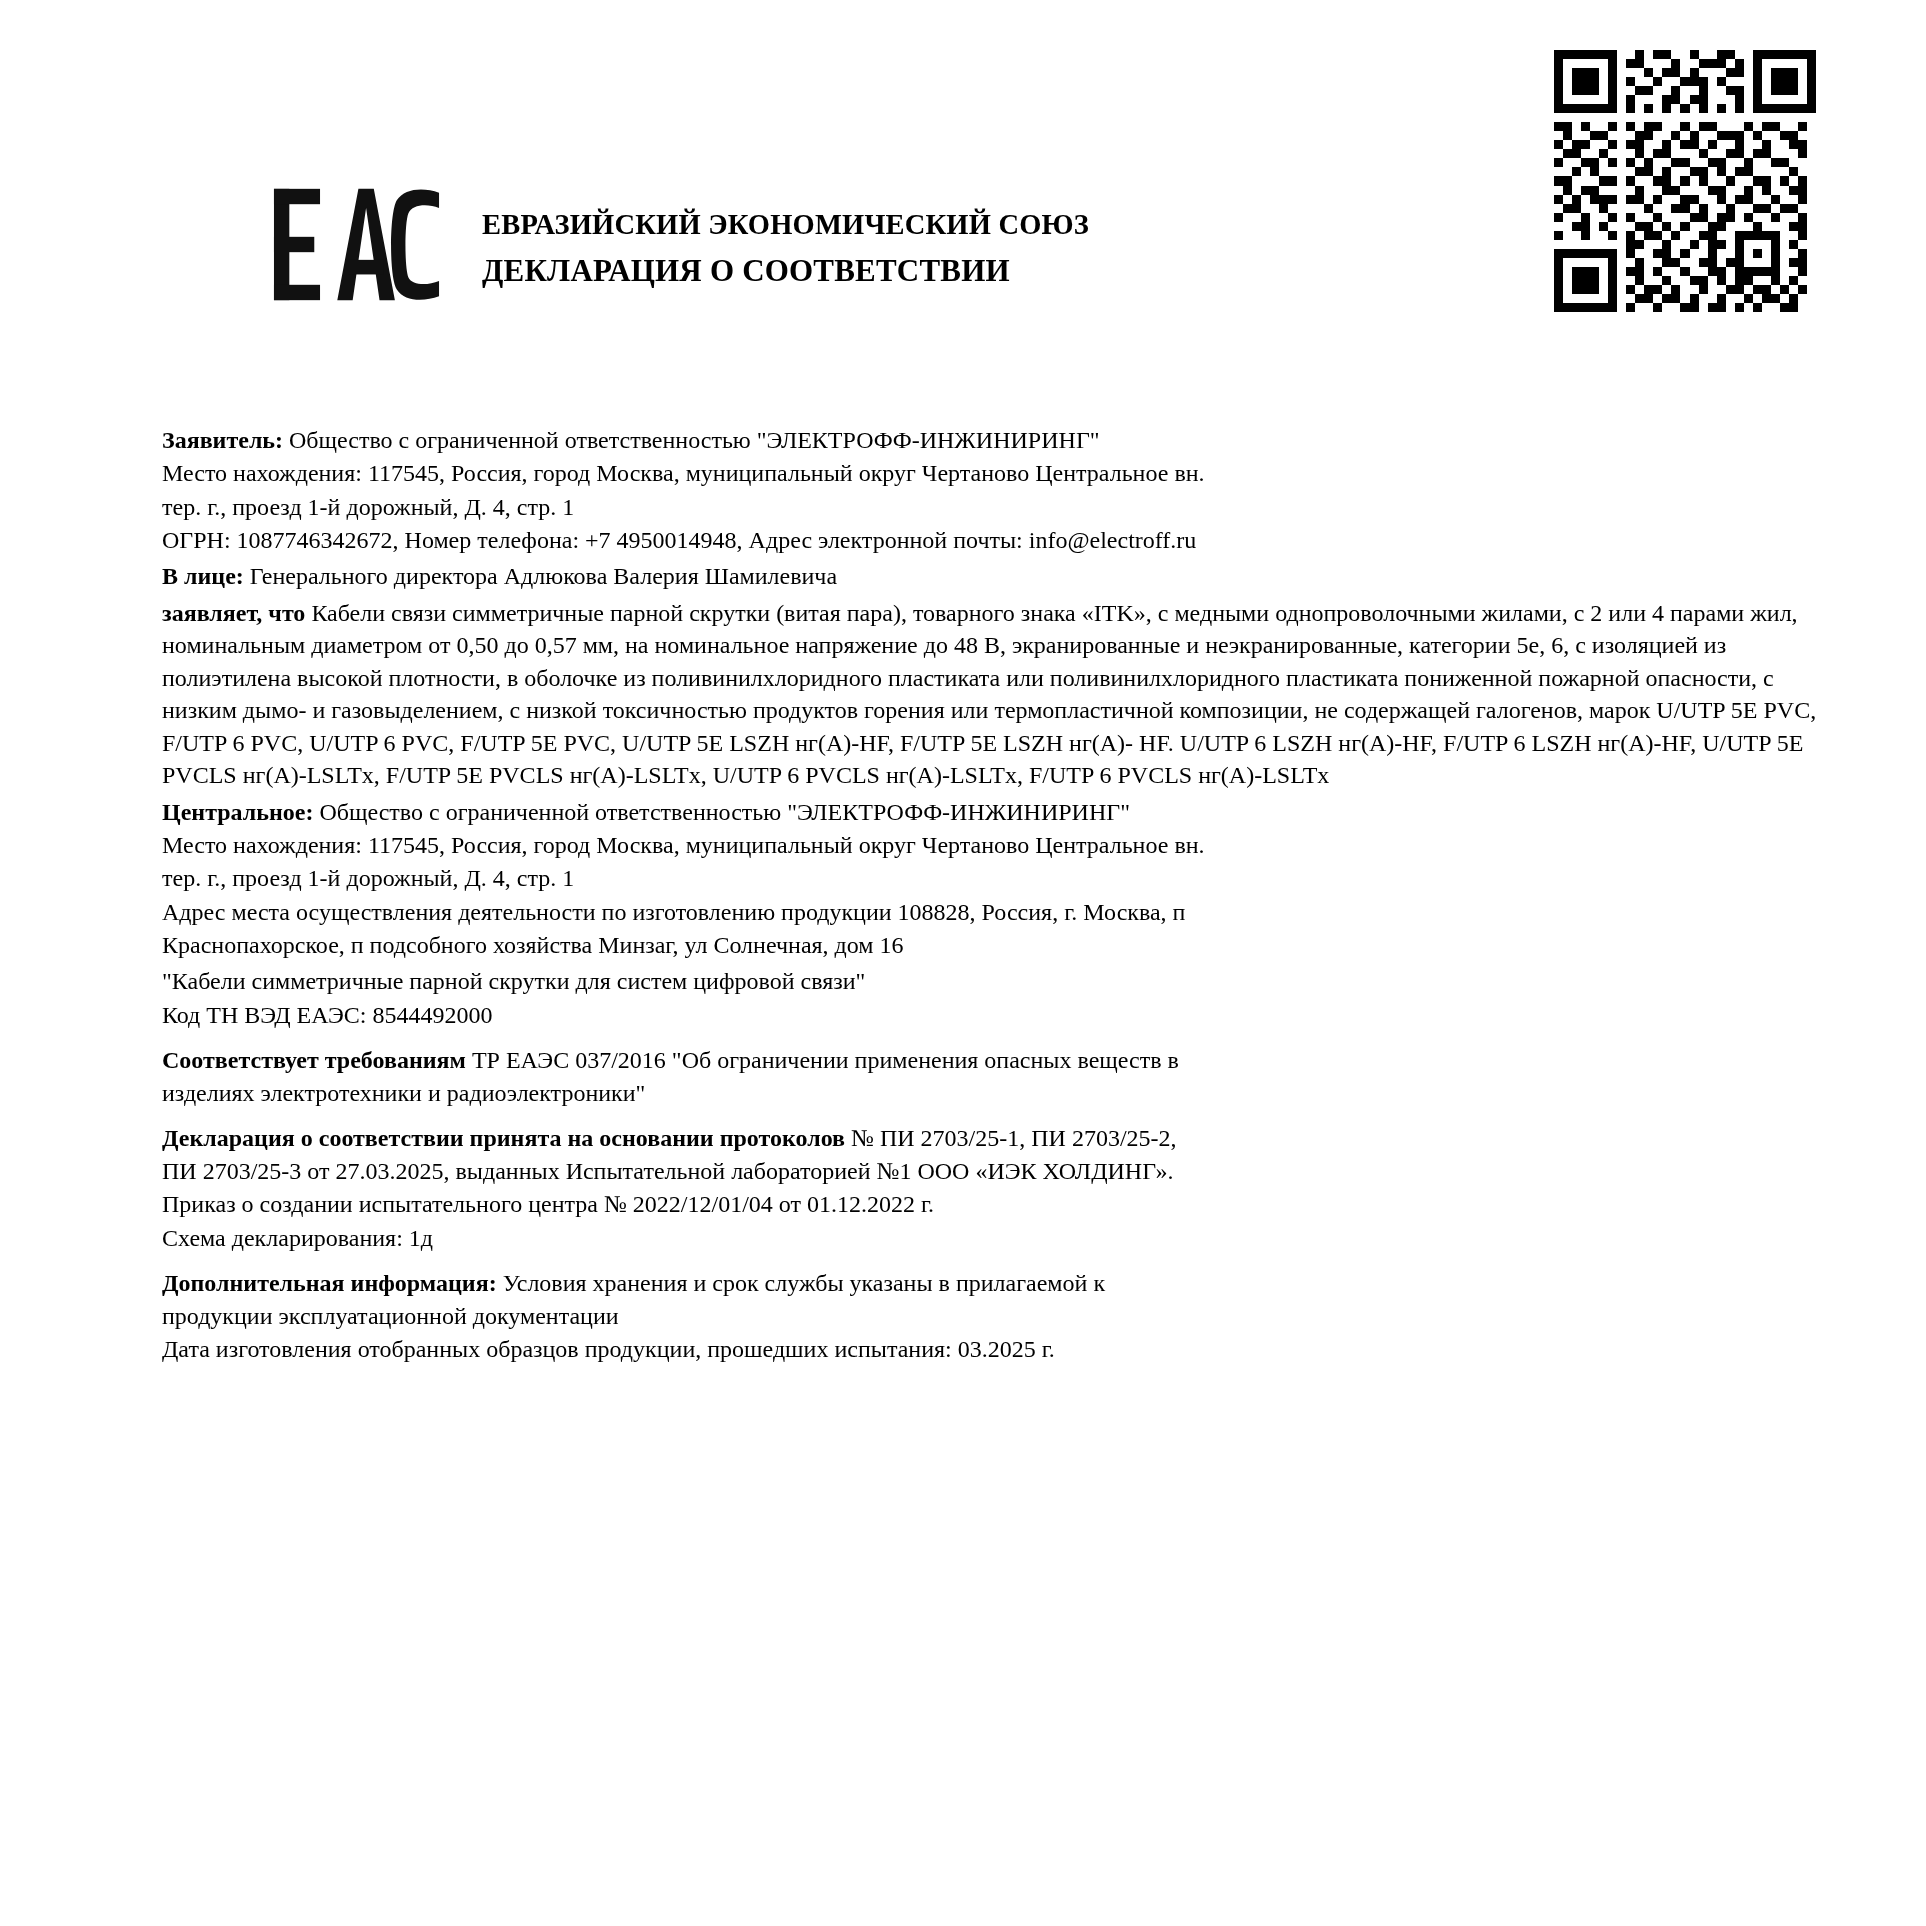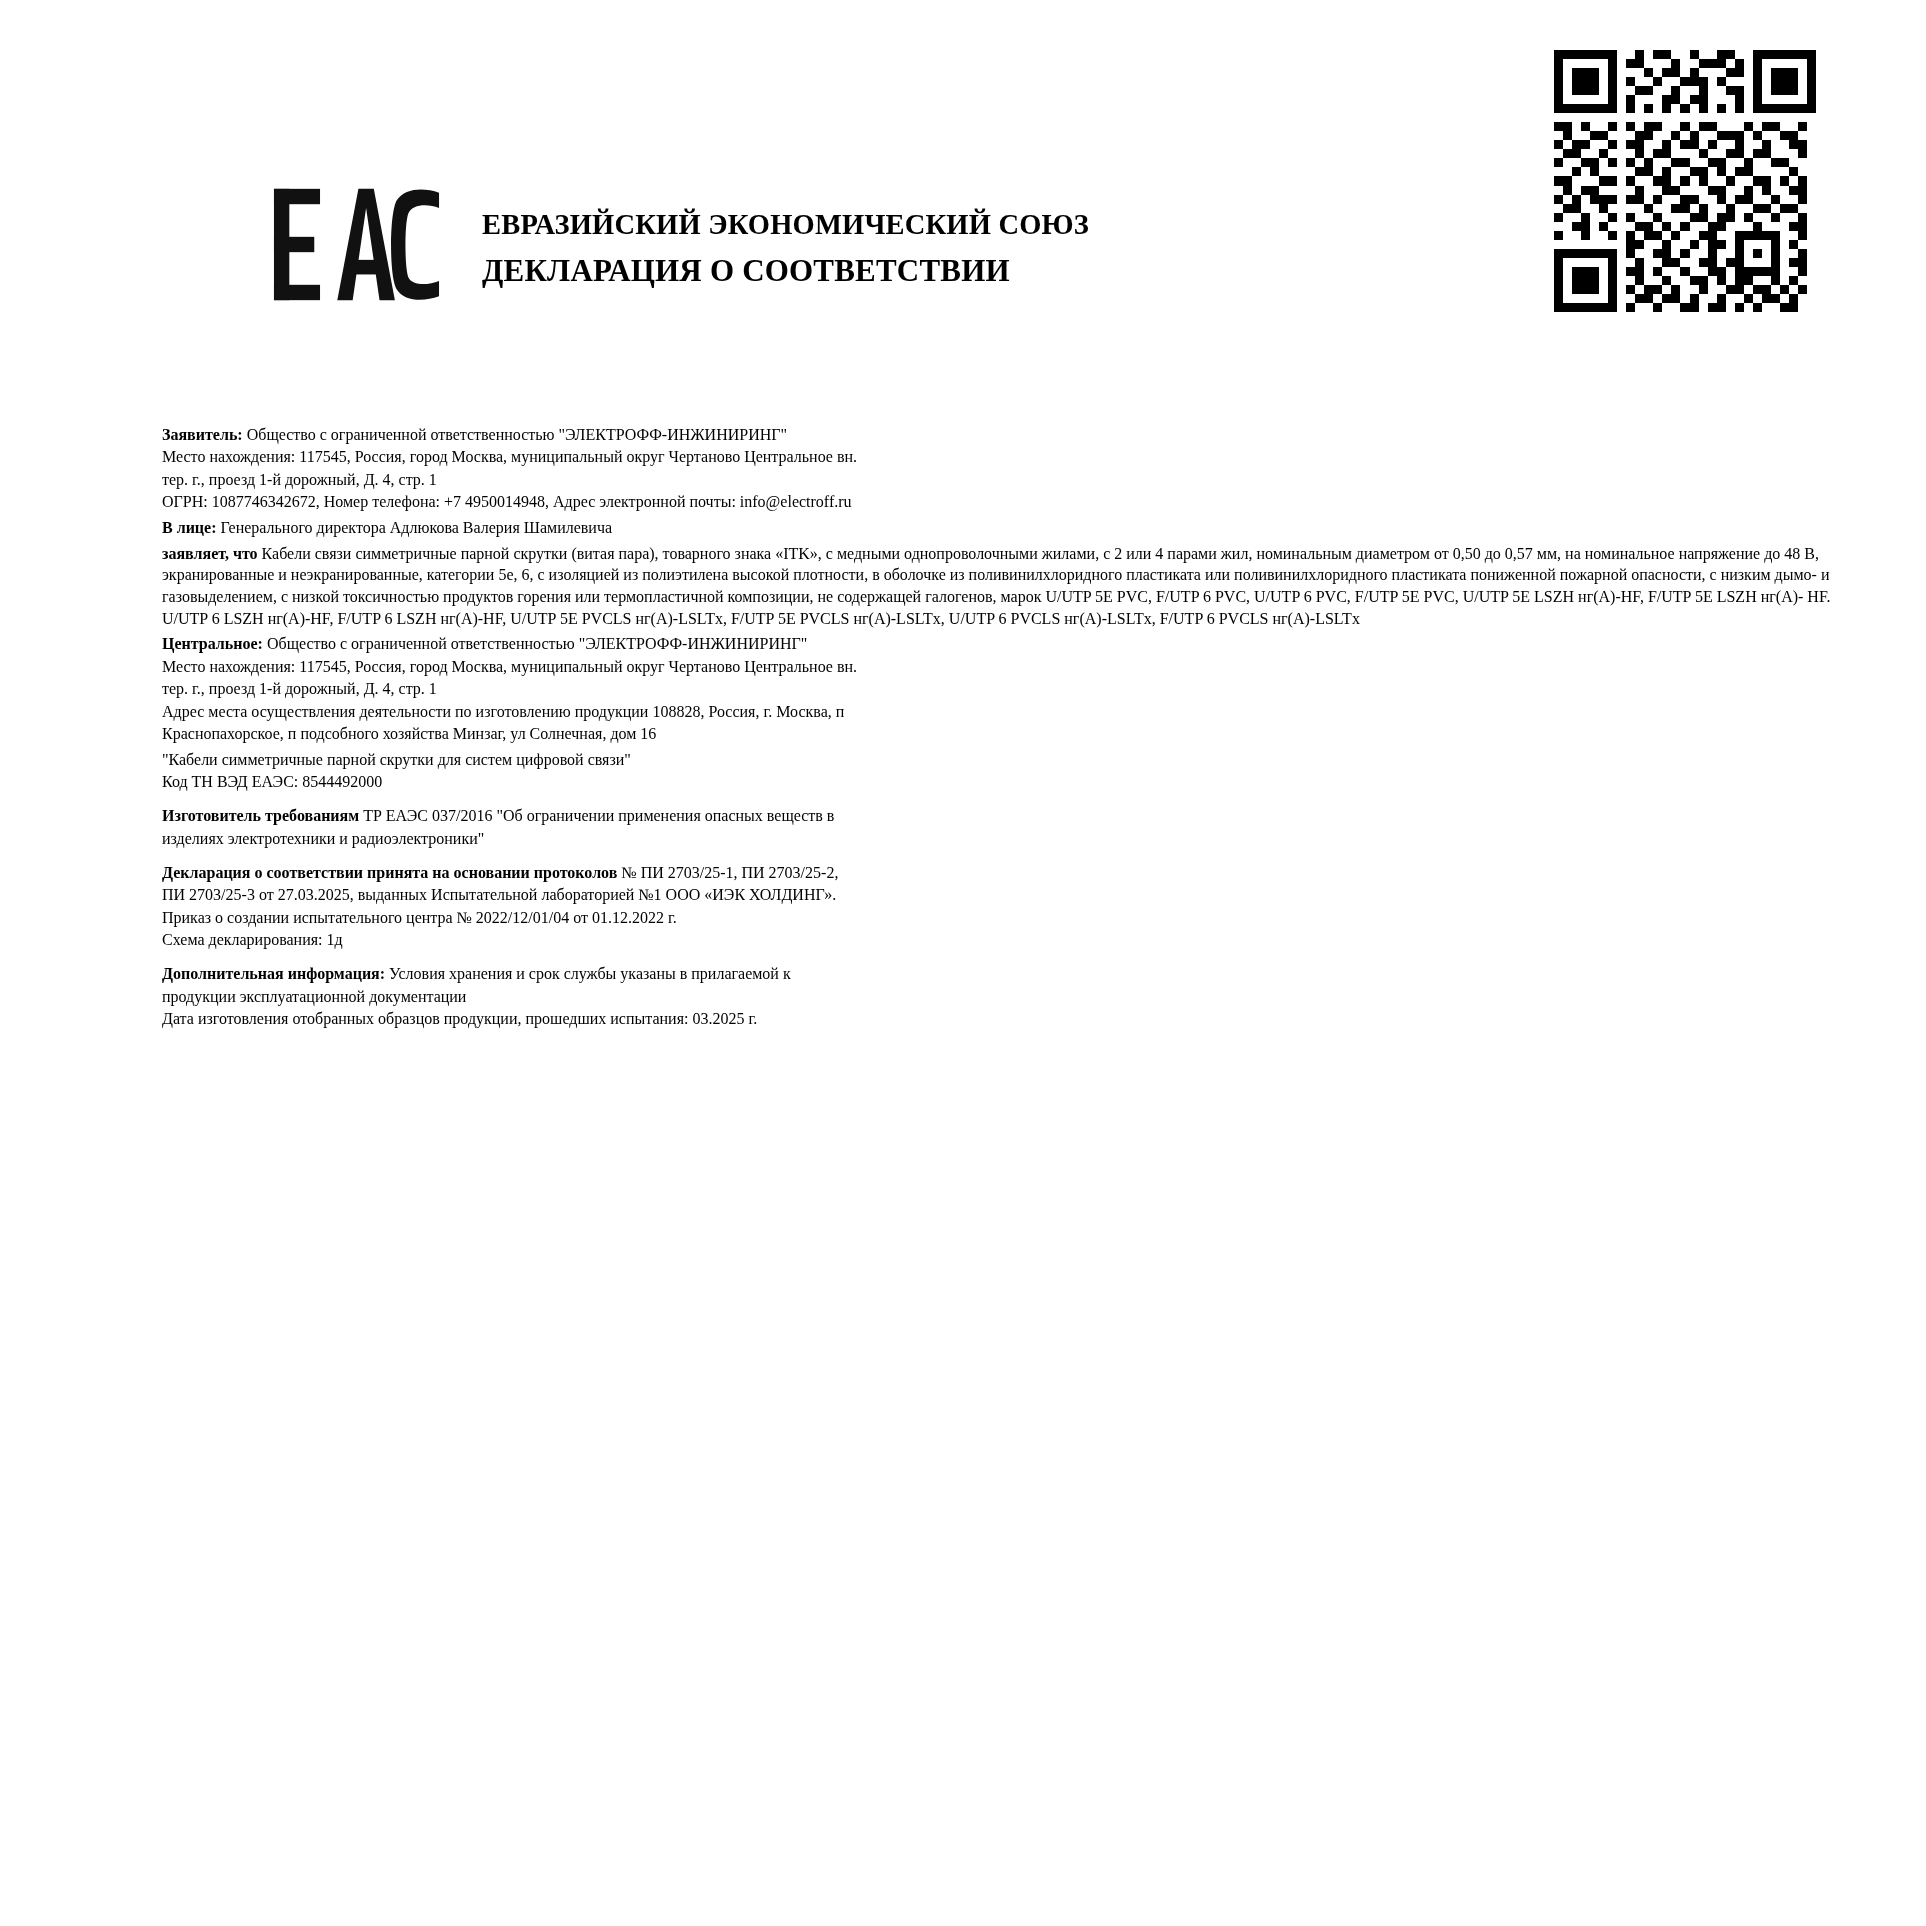--- a/index.html
+++ b/index.html
@@ -65,21 +65,21 @@
     height: 262px;
   }
   .qr svg { display: block; }
 
   
   .content {
     position: absolute;
     left: 162px;
     top: 424px;
     width: 1674px;
-    font-size: 16px;
+    font-size: 24px;
     line-height: 1.355;
   }
   .content p {
     margin: 0 0 0.8px 0;
     text-align: left;
   }
   .content .blk { margin-bottom: 3.9px; }
   b, .b { font-weight: bold; }
 
   .gap-sm { height: 8.5px; }
@@ -384,21 +384,21 @@
 
     <div class="blk">
       <p>"Кабели симметричные парной скрутки для систем цифровой связи"</p>
       <p>Код ТН ВЭД ЕАЭС: 8544492000</p>
     </div>
 
     <div class="gap-sm"></div>
 
     <div class="blk">
       <p>
-        <span class="b">Изготовитель требованиям</span>
+        <span class="b">Соответствует требованиям</span>
         <span>ТР ЕАЭС 037/2016 "Об ограничении применения опасных веществ в</span>
       </p>
       <p>изделиях электротехники и радиоэлектроники"</p>
     </div>
 
     <div class="gap-sm"></div>
 
     <div class="blk">
       <p>
         <span class="b">Декларация о соответствии принята на основании протоколов</span>

